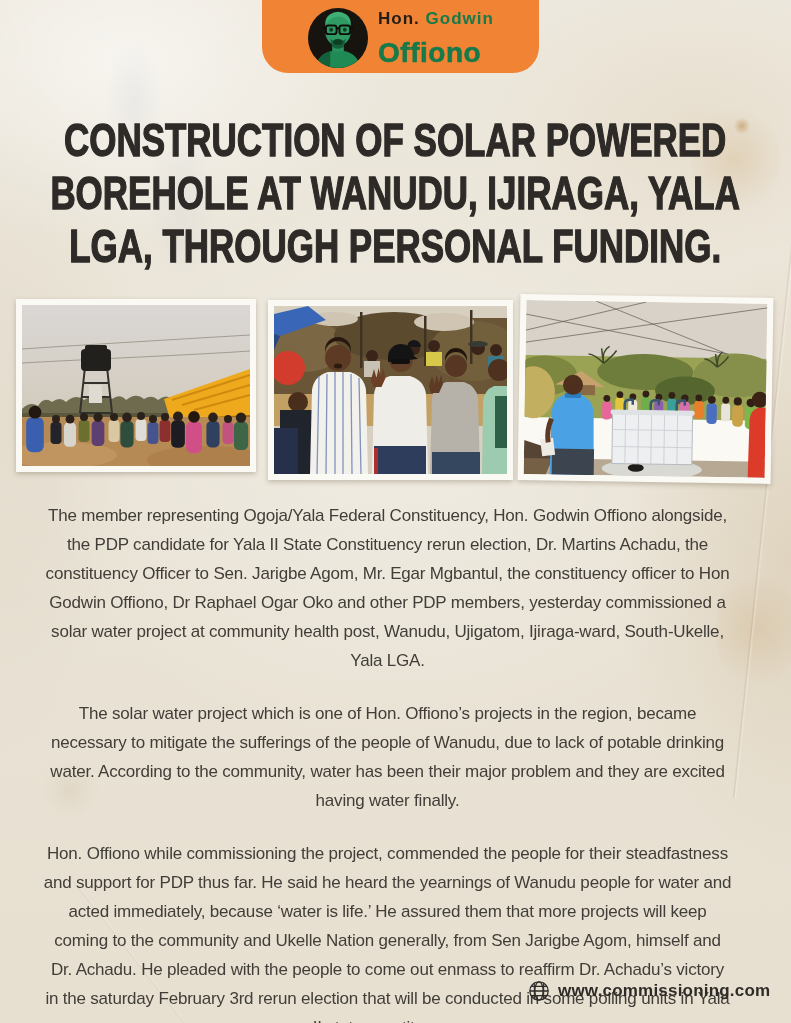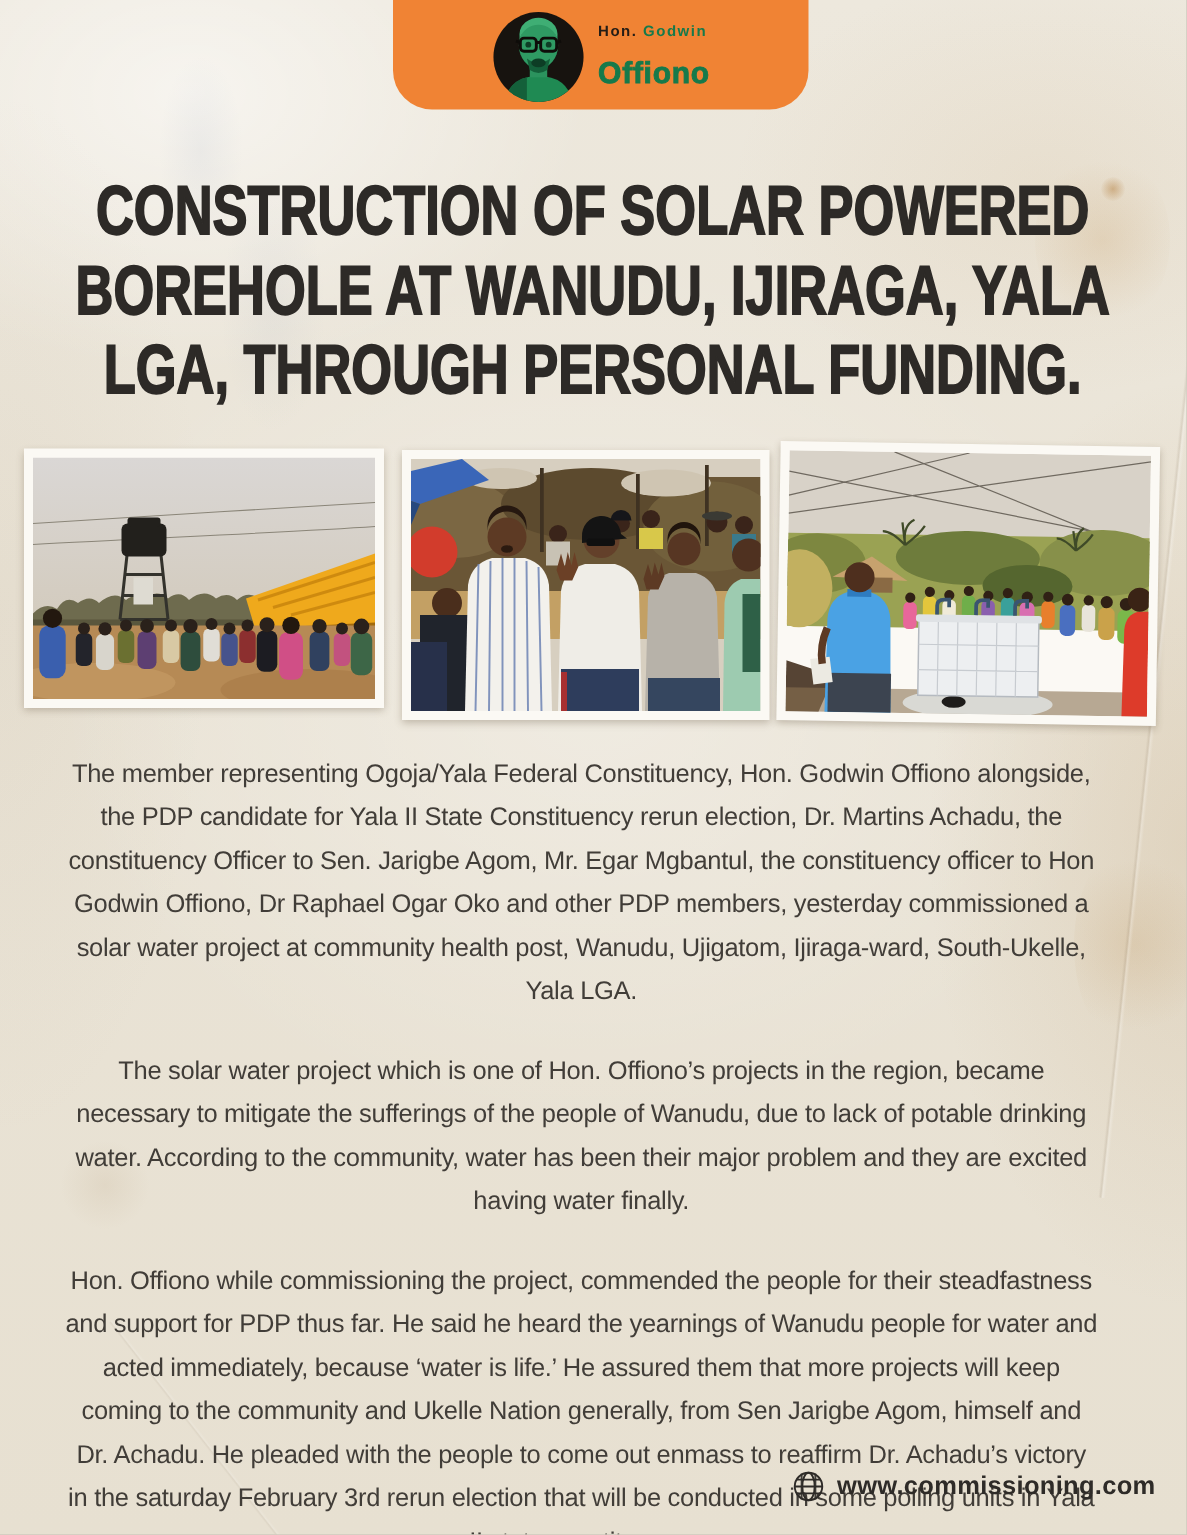--- a/index.html
+++ b/index.html
@@ -25,24 +25,24 @@
                radial-gradient(ellipse 50px 120px at 70% 65%, rgba(120,140,180,.07), transparent 70%);}
   .crease{position:absolute;pointer-events:none;background:linear-gradient(90deg,transparent 46%,rgba(120,100,75,.14) 50%,rgba(255,255,255,.25) 53%,transparent 58%);}
   .crease.c1{right:8px;top:240px;width:40px;height:560px;transform:rotate(6deg);}
   .crease.c2{left:120px;top:860px;width:30px;height:200px;transform:rotate(-38deg);opacity:.6;}
 
   
   .banner{position:absolute;left:262px;top:0;width:277px;height:73px;background:#f08334;
     border-radius:0 0 26px 26px;display:flex;align-items:center;justify-content:center;gap:9px;}
   .portrait{width:62px;height:62px;flex:0 0 62px;margin-top:2px;}
   .logo-text{display:flex;flex-direction:column;line-height:1;margin-top:3px;}
-  .logo-line1{font-size:10px;font-weight:700;letter-spacing:1px;}
+  .logo-line1{font-size:17px;font-weight:700;letter-spacing:1px;}
   .logo-hon{color:#241d16;}
   .logo-first{color:#167a4b;}
-  .logo-last{font-size:20px;font-weight:700;color:#167a4b;letter-spacing:.5px;margin-top:12px;-webkit-text-stroke:.6px #167a4b;}
+  .logo-last{font-size:28px;font-weight:700;color:#167a4b;letter-spacing:.5px;margin-top:12px;-webkit-text-stroke:.6px #167a4b;}
 
   
   .headline{position:absolute;top:114px;left:0;width:100%;margin:0;text-align:center;color:#2d2a27;}
   .hl-inner{display:block;width:130%;margin-left:-15%;transform:scaleX(0.76);}
   .hl-line{display:block;font-size:46px;line-height:53px;font-weight:700;letter-spacing:0;
     -webkit-text-stroke:1.3px #2d2a27;}
 
   
   .photo{position:absolute;margin:0;background:#fbf9f4;padding:6px;box-shadow:0 2px 5px rgba(90,72,50,.30);}
   .photo svg{display:block;}

